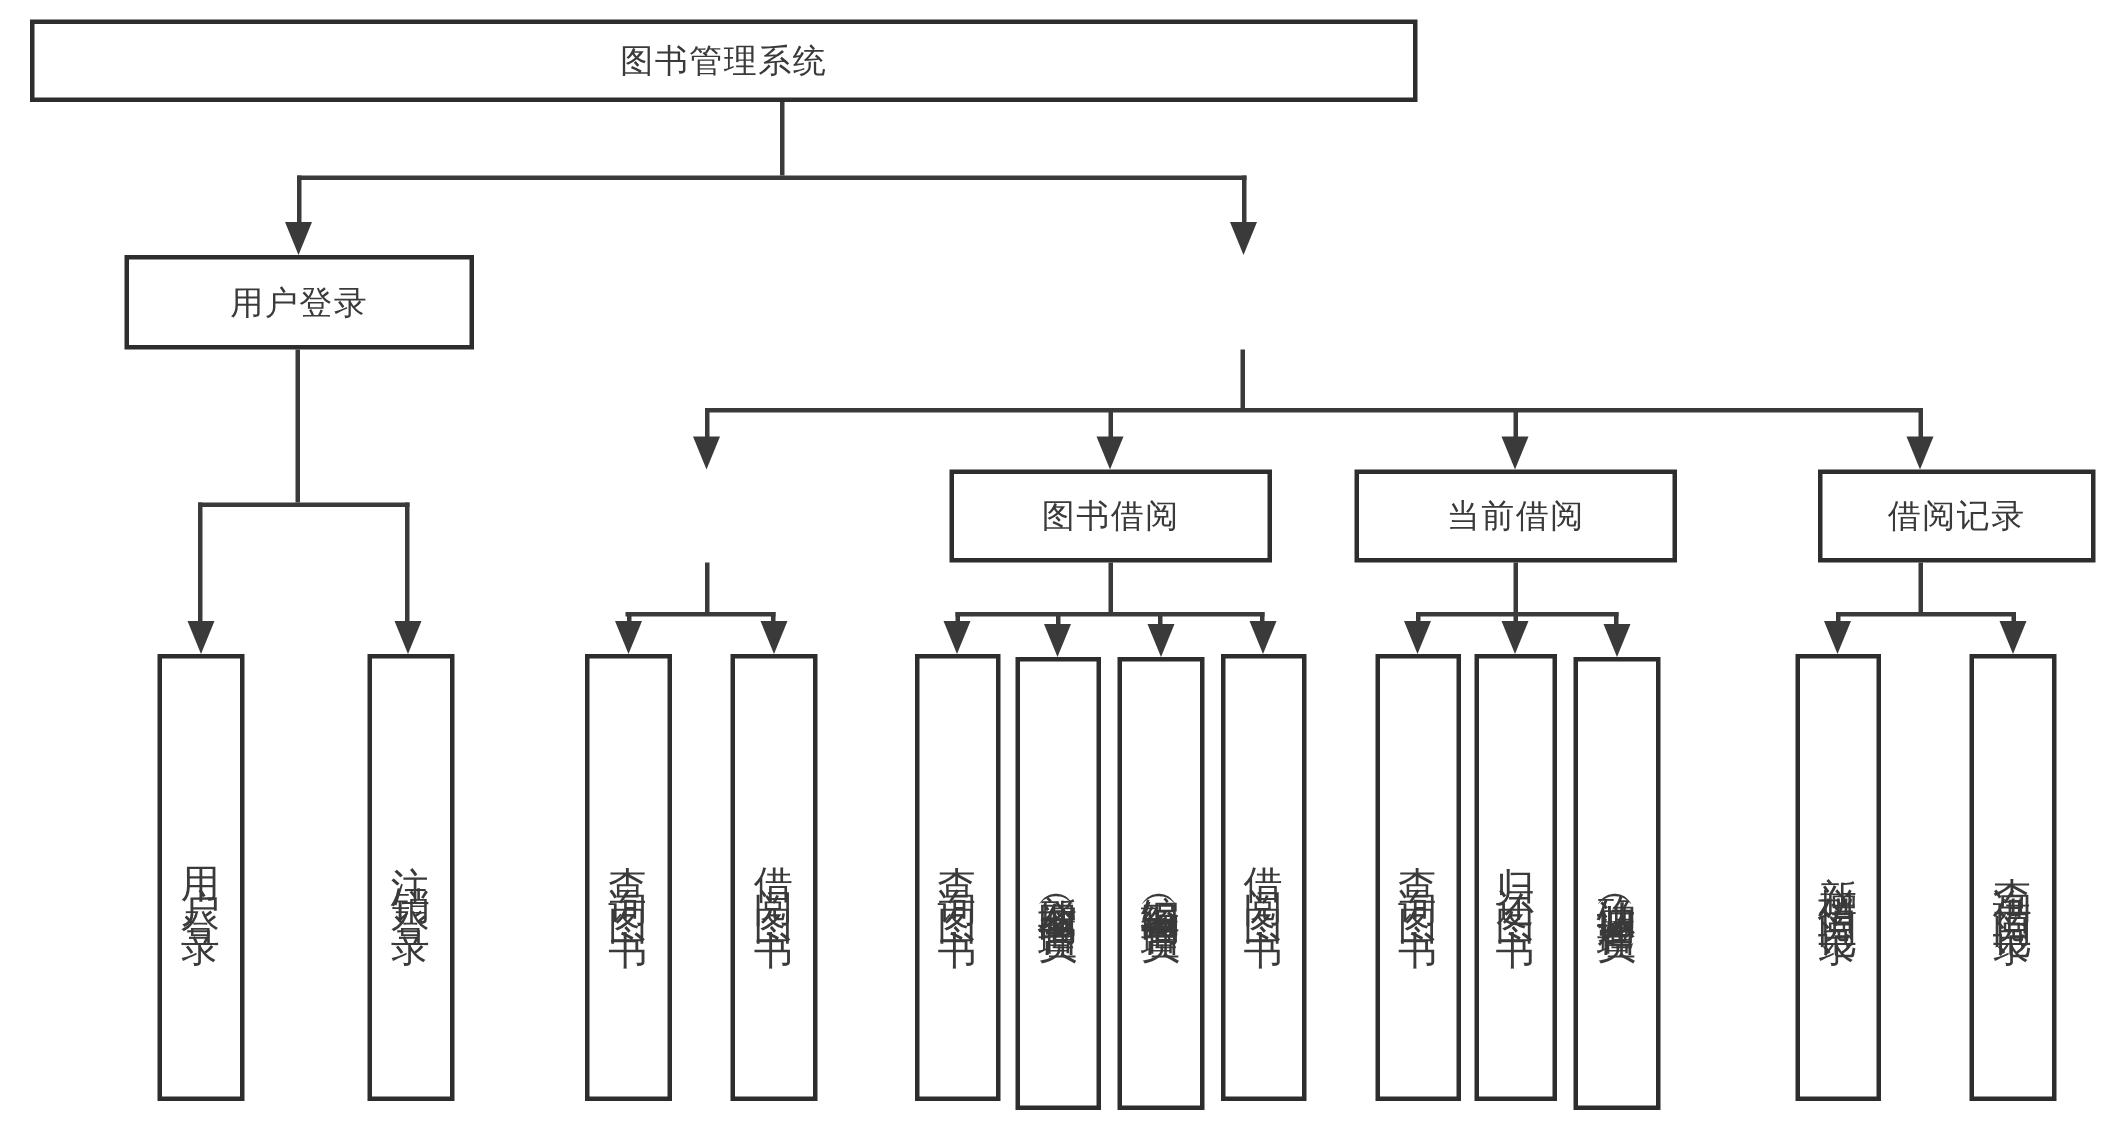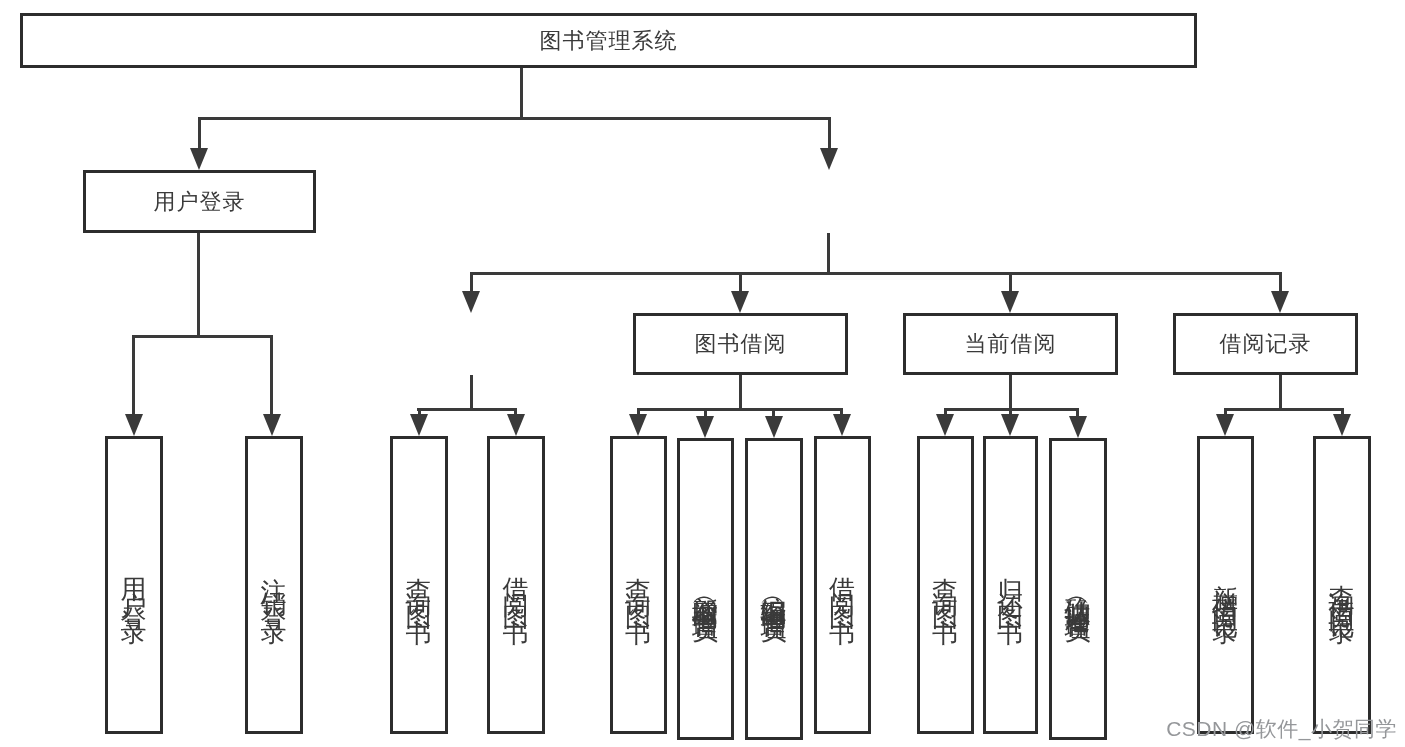--- a/index.html
+++ b/index.html
@@ -44,21 +44,21 @@
     position:absolute;right:8px;bottom:4px;
     font-size:21px;color:var(--wm);
     z-index:10;letter-spacing:0.5px;white-space:nowrap;
   }
 </style>
 </head>
 <body>
 
 <div id="canvas">
 
-  <div class="box" style="left:20px;top:13px;width:1177px;height:55px">
+  <div class="box" style="left:20px;top:13px;width:925px;height:55px">
     <span class="h-label">图书管理系统</span>
   </div>
 
   <div class="line" style="left:520px;top:68px;width:3px;height:49px"></div>
   <div class="line" style="left:198px;top:117px;width:633px;height:3px"></div>
   <div class="line" style="left:198px;top:117px;width:3px;height:37px"></div>
   <div class="arrow" style="left:190px;top:148px"></div>
   <div class="line" style="left:828px;top:117px;width:3px;height:37px"></div>
   <div class="arrow" style="left:820px;top:148px"></div>
 
@@ -83,21 +83,21 @@
   <div class="arrow" style="left:1001px;top:291px"></div>
   <div class="line" style="left:1279px;top:272px;width:3px;height:22px"></div>
   <div class="arrow" style="left:1271px;top:291px"></div>
 
   <div class="box" style="left:633px;top:313px;width:215px;height:62px">
     <span class="h-label">图书借阅</span>
   </div>
   <div class="box" style="left:903px;top:313px;width:215px;height:62px">
     <span class="h-label">当前借阅</span>
   </div>
-  <div class="box" style="left:1173px;top:313px;width:185px;height:62px">
+  <div class="box" style="left:1212px;top:313px;width:185px;height:62px">
     <span class="h-label">借阅记录</span>
   </div>
 
   <div class="line" style="left:470px;top:375px;width:3px;height:33px"></div>
   <div class="line" style="left:417px;top:408px;width:100px;height:3px"></div>
   <div class="line" style="left:418px;top:408px;width:3px;height:10px"></div>
   <div class="arrow" style="left:410px;top:414px"></div>
   <div class="line" style="left:514px;top:408px;width:3px;height:10px"></div>
   <div class="arrow" style="left:507px;top:414px"></div>
 
@@ -165,14 +165,13 @@
     <span class="v-label" style="letter-spacing: 3px;">确认归还（管理员）</span>
   </div>
 
   <div class="box leaf" style="left:1197px;top:436px;width:57px;height:298px">
     <span class="v-label" style="letter-spacing: 7px;">新增借阅记录</span>
   </div>
   <div class="box leaf" style="left:1313px;top:436px;width:58px;height:298px">
     <span class="v-label" style="letter-spacing: 7px;">查询借阅记录</span>
   </div>
 
-  <div class="watermark">CSDN @软件_小贺同学</div>
 </div>
 
 </body></html>

